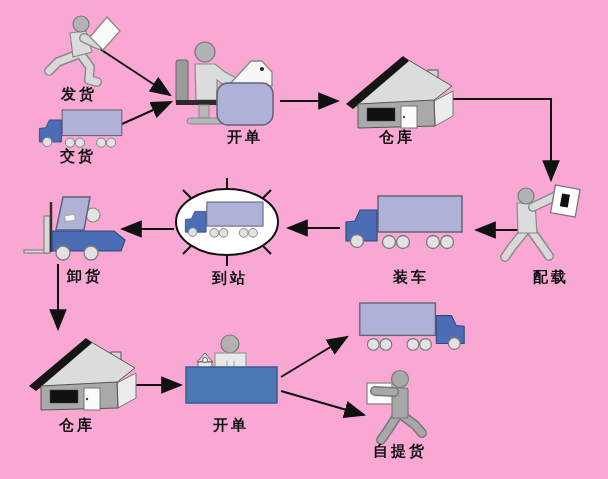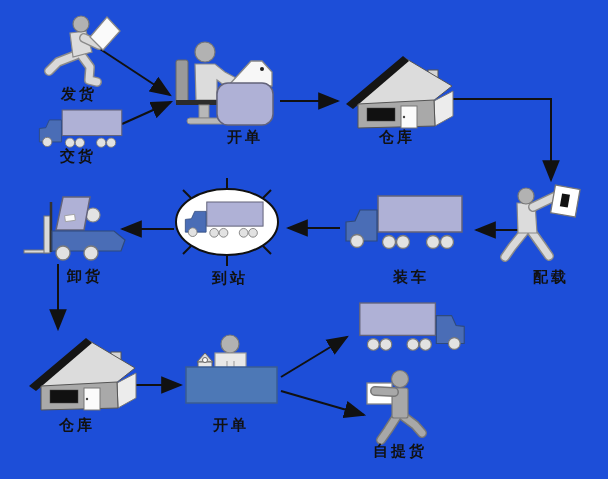--- a/index.html
+++ b/index.html
@@ -1,16 +1,16 @@
 <!DOCTYPE html>
 <html style="--trailer: #afb1d6; --truck-cab: #4a6db6; --desk: #4d78b6; --person-light: #dcdcdc; --person-mid: #a8a8a8; --head: #b2b2b2; --house-wall: #a9a9a9; --house-roof: #dcdcdc; --wheel: #e2e2e2; --arrow: #111111;"><head>
 <meta charset="utf-8">
 <style>
   html,body{margin:0;padding:0;background:#fff;}
-  #stage{position:relative;width:608px;height:479px;background:#1d4ed8;overflow:hidden;
+  #stage{position:relative;width:608px;height:479px;background:#f9a8d4;overflow:hidden;
          font-family:"DejaVu Sans",sans-serif;}
   svg{display:block;}
   .trailer{fill:var(--trailer);stroke:#63637a;stroke-width:1.5;}
   .cab{fill:var(--truck-cab);stroke:#2f4a7c;stroke-width:1.2;}
   .wheel{fill:var(--wheel);stroke:#7a7a7a;stroke-width:1.3;}
   .arrow{stroke:var(--arrow);stroke-width:2;fill:none;}
   .label{font-family:"DejaVu Sans",sans-serif;font-size:15px;font-weight:bold;
          letter-spacing:3px;fill:#111;text-anchor:middle;}
   .wallF{fill:var(--house-wall);stroke:#555;stroke-width:1;}
   .roofF{fill:var(--house-roof);stroke:#555;stroke-width:1;}

